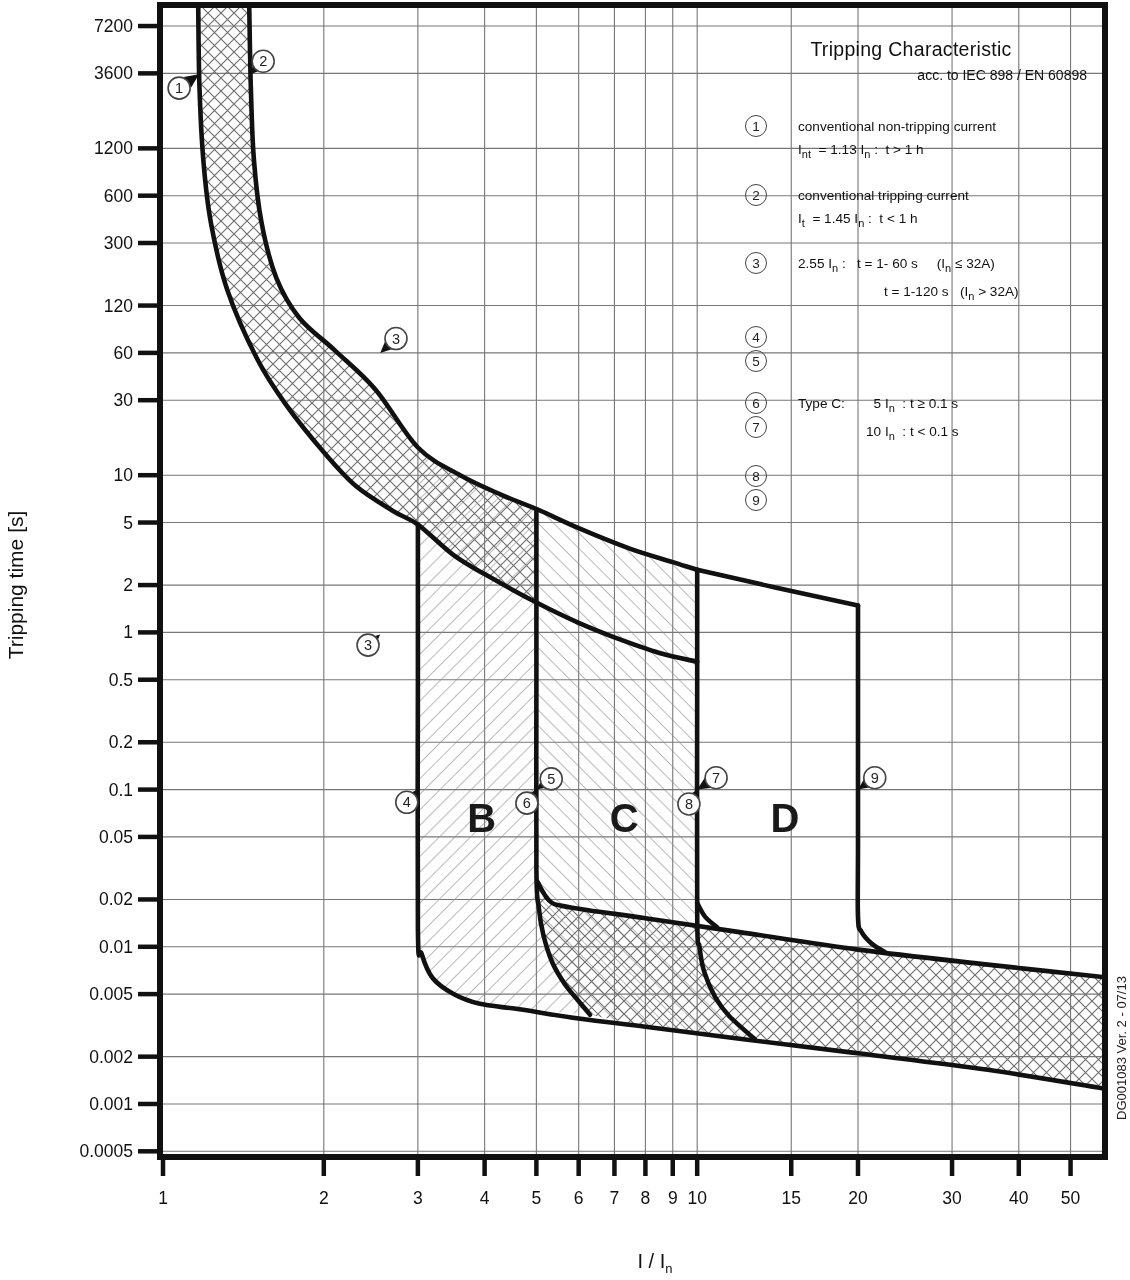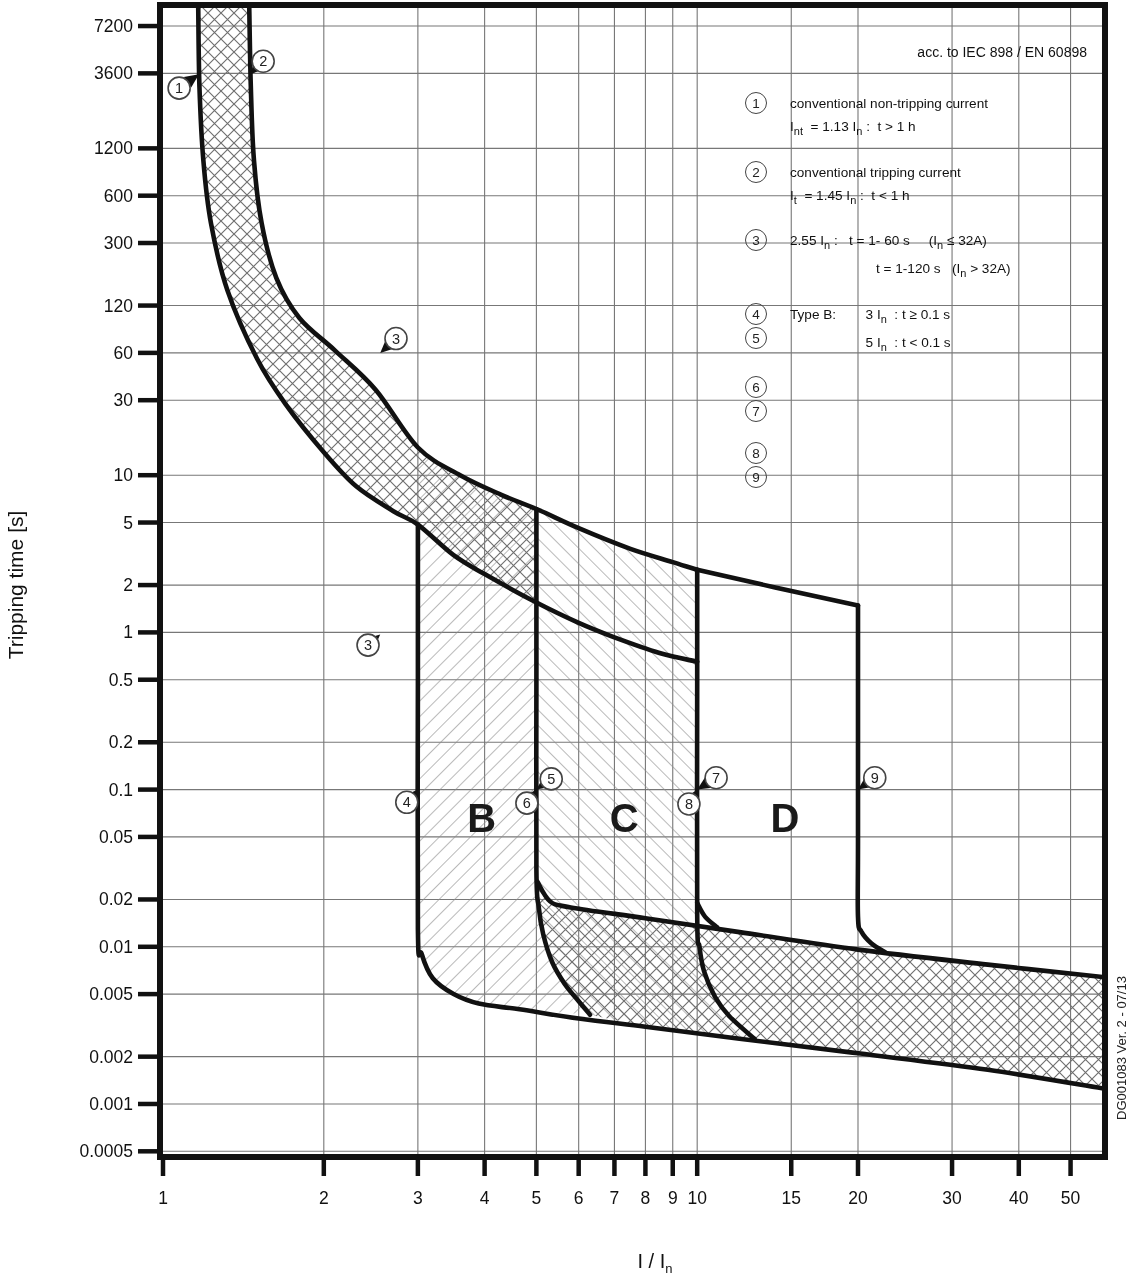--- a/index.html
+++ b/index.html
@@ -14,21 +14,21 @@
   #doc-ref{left:1121px;top:1048px;transform:translate(-50%,-50%) rotate(-90deg);
            white-space:nowrap;font-size:13px;color:#222;}
   #legend{left:735px;top:38px;width:352px;}
   .lg-title{font-size:19.5px;text-align:center;letter-spacing:.3px;}
   .lg-sub{font-size:14px;text-align:right;margin-top:6px;}
   #legend-items{margin-top:32px;}
   .lg-item{display:flex;margin-bottom:18px;}
   .lg-nums{width:55px;flex:none;}
   .lg-circ{display:block;width:22px;height:22px;border:1.4px solid #444;border-radius:50%;
            text-align:center;line-height:22px;font-size:13.5px;margin:0 0 2px 10px;color:#222;box-sizing:border-box;}
-  .lg-body{font-size:13.6px;line-height:23px;}
+  .lg-body{font-size:13.6px;line-height:23px;padding-left:8px;}
   .lg-row{white-space:pre;}
   .lg-type{display:inline-block;width:68px;}
   .lg-body sub, .lg-row sub{font-size:11px;}
   .indent{margin-left:86px;}
 </style>
 </head>
 <body>
 
 <svg id="chart" width="1130" height="1280">
     <defs>
@@ -214,20 +214,21 @@
       <circle cx="874.7710696564959" cy="777.7211405059231" r="11" fill="#fff" stroke="#444" stroke-width="1.6"></circle>
       <text x="874.7710696564959" y="782.7211405059231" text-anchor="middle" font-size="14.5" fill="#222">9</text>
     </g>
   </svg>
 
 <div class="overlay" id="y-title">Tripping time [s]</div>
 <div class="overlay" id="x-title"><span>I / I</span><sub>n</sub></div>
 <div class="overlay" id="doc-ref">DG001083 Ver. 2 - 07/13</div>
 
 <div class="overlay" id="legend">
+  <div class="lg-title">Tripping Characteristic</div>
   <div class="lg-sub">acc. to IEC 898 / EN 60898</div>
   <div id="legend-items">
       <div class="lg-item">
         <div class="lg-nums">
           <span class="lg-circ">1</span>
         </div>
         <div class="lg-body">
           <div class="lg-row"><span>conventional non-tripping current</span></div>
           <div class="lg-row"><span>I</span><sub>nt</sub><span>  = 1.13 I</span><sub>n</sub><span> :  t &gt; 1 h</span></div>
         </div>
@@ -248,30 +249,30 @@
         <div class="lg-body">
           <div class="lg-row"><span>2.55 I</span><sub>n</sub><span> :   t = 1- 60 s     (I</span><sub>n</sub><span> ≤ 32A)</span></div>
           <div class="lg-row indent"><span>t = 1-120 s   (I</span><sub>n</sub><span> &gt; 32A)</span></div>
         </div>
       </div>
       <div class="lg-item">
         <div class="lg-nums">
           <span class="lg-circ">4</span>
           <span class="lg-circ">5</span>
         </div>
-        <div class="lg-body">
-          <div class="lg-row"><span class="lg-type">Type B:</span><span>  3 I</span><sub>n</sub><span>  : t ≥ 0.1 s</span></div>
-          <div class="lg-row"><span class="lg-type"></span><span>  5 I</span><sub>n</sub><span>  : t &lt; 0.1 s</span></div>
-        </div>
       </div>
       <div class="lg-item">
         <div class="lg-nums">
           <span class="lg-circ">6</span>
           <span class="lg-circ">7</span>
         </div>
+        <div class="lg-body">
+          <div class="lg-row"><span class="lg-type">Type C:</span><span>  5 I</span><sub>n</sub><span>  : t ≥ 0.1 s</span></div>
+          <div class="lg-row"><span class="lg-type"></span><span>10 I</span><sub>n</sub><span>  : t &lt; 0.1 s</span></div>
+        </div>
       </div>
       <div class="lg-item">
         <div class="lg-nums">
           <span class="lg-circ">8</span>
           <span class="lg-circ">9</span>
         </div>
       </div>
     </div>
 </div>
 

